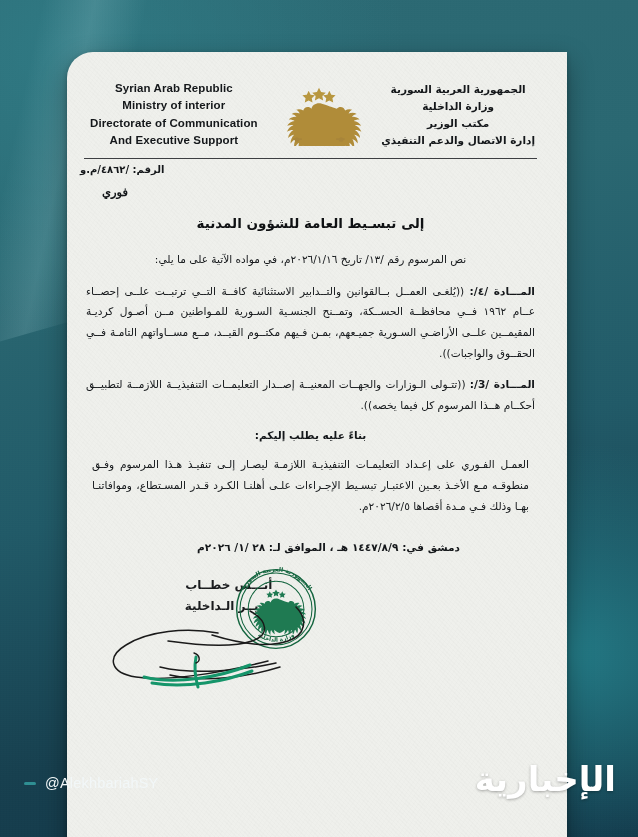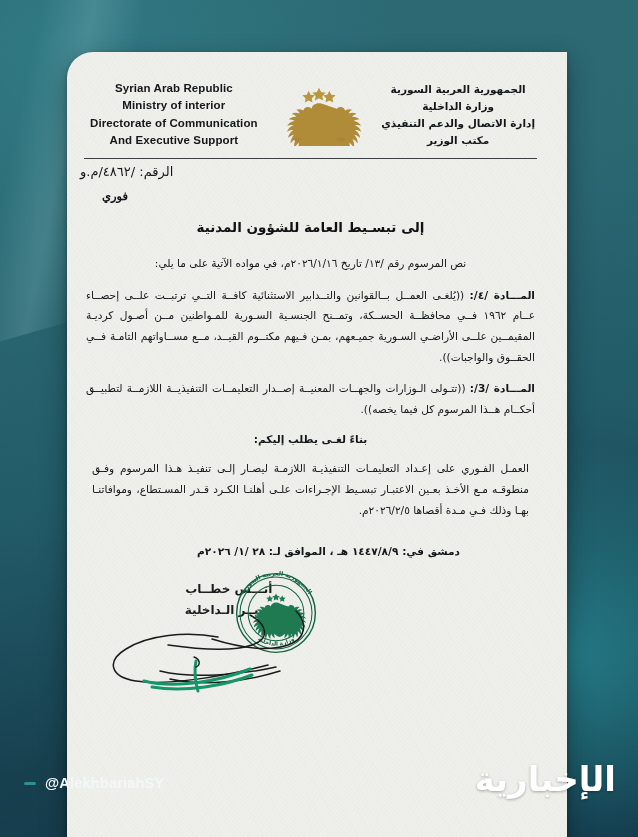--- a/index.html
+++ b/index.html
@@ -53,21 +53,21 @@
   #doc > *:not(#paper-tex){ position:relative; z-index:2; }
 
   
   .letterhead{ display:flex; align-items:center; justify-content:space-between; padding:6px 6px 0 10px; }
   .lh-en{ font-size:11.5px; line-height:1.5; color:#14171a; font-weight:700; text-align:center; letter-spacing:.1px; }
   .lh-ar{ font-size:10.5px; line-height:1.62; color:#14171a; font-weight:700; text-align:center;
           direction:rtl; font-family:"DejaVu Sans", sans-serif; }
   .emblem{ width:92px; height:62px; flex:0 0 auto; display:flex; align-items:center; justify-content:center; }
 
   .rule{ height:1px; background:#3d3f42; margin:9px 4px 0 4px; }
-  .refno{ direction:rtl; text-align:left; font-size:13px; font-weight:400; color:#14171a;
+  .refno{ direction:rtl; text-align:left; font-size:10px; font-weight:700; color:#14171a;
           margin:5px 6px 0 0; font-family:"DejaVu Sans", sans-serif; }
 
   .urgent{ direction:rtl; font-size:11.5px; font-weight:700; color:#14171a;
            margin:10px 0 0 0; padding-left:22px; text-align:left;
            font-family:Liberation Serif, serif; }
 
   .addressee{ direction:rtl; text-align:center; font-size:13.5px; font-weight:700; color:#0f1113;
               margin-top:16px; font-family:"DejaVu Sans", sans-serif; }
 
   .body-ar{ direction:rtl; font-family:"DejaVu Sans", sans-serif; color:#14171a;
@@ -87,21 +87,21 @@
   .signblock{ position:absolute; right:268px; top:16px; direction:rtl; text-align:center;
               font-family:"DejaVu Sans", sans-serif; font-size:12px; font-weight:700;
               color:#1a1c1e; line-height:1.75; letter-spacing:1.4px; white-space:nowrap; }
   .stamp{ position:absolute; left:148px; top:2px; width:96px; height:96px; }
   .scribble{ position:absolute; left:20px; top:46px; width:250px; height:100px; }
 
   
   #brandbar{ position:absolute; left:0; bottom:0; width:100%; height:100px; }
   .handle{ position:absolute; left:24px; bottom:46px; display:flex; align-items:center; gap:9px; }
   .dash{ width:12px; height:3px; background:#2f8f93; border-radius:2px; }
-  .handle-txt{ color:#f2f7f8; font-size:14.5px; font-weight:700; letter-spacing:.2px; }
+  .handle-txt{ color:#f2f7f8; font-size:14.5px; font-weight:400; letter-spacing:.2px; }
   .brandlogo{ position:absolute; right:22px; bottom:38px; direction:rtl;
               font-family:"DejaVu Sans", sans-serif; color:#ffffff;
               font-size:34px; font-weight:700; letter-spacing:-1px;
               text-shadow:0 1px 3px rgba(0,0,0,.3); }
 </style>
 </head>
 <body>
 
 <div id="backdrop"></div>
 <div id="streak"></div>
@@ -133,22 +133,22 @@
           <path d="M90 72c1.8 0 3.2 1.4 3.2 3.2s-1.4 3.2-3.2 3.2-3.2-1.4-3.2-3.2S88.2 72 90 72z"></path>
           <rect x="25" y="73.6" width="12" height="2.4" rx="1"></rect>
           <rect x="83" y="73.6" width="12" height="2.4" rx="1"></rect>
         </g>
       </svg>
     </div>
 
     <div class="lh-ar">
       <div>الجمهورية العربية السورية</div>
       <div>وزارة الداخلية</div>
+      <div>مكتب الوزير</div>
       <div>إدارة الاتصال والدعم التنفيذي</div>
-      <div>مكتب الوزير</div>
     </div>
   </div>
 
   <div class="rule"></div>
 
   <div class="refno">الرقم: /٤٨٦٢/م.و</div>
 
   <div class="urgent">فوري</div>
 
   <div class="addressee">إلى تبسـيط العامة للشؤون المدنية</div>
@@ -158,21 +158,21 @@
   <div class="body-ar article">
     <span class="lbl">المـــادة /٤/:</span>
     <span>((يُلغـى العمــل بــالقوانين والتــدابير الاستثنائية كافــة التــي ترتبــت علــى إحصــاء عــام ١٩٦٢ فــي محافظــة الحســكة، وتمــنح الجنسـية السـورية للمـواطنين مــن أصـول كرديـة المقيمــين علــى الأراضـي السـورية جميـعهم، بمـن فـيهم مكتــوم القيــد، مــع مســاواتهم التامـة فــي الحقــوق والواجبات)).</span>
   </div>
 
   <div class="body-ar article">
     <span class="lbl">المـــادة /3/:</span>
     <span>((تتـولى الـوزارات والجهــات المعنيــة إصــدار التعليمــات التنفيذيــة اللازمــة لتطبيــق أحكــام هــذا المرسوم كل فيما يخصه)).</span>
   </div>
 
-  <div class="body-ar uponit">بناءً لغـى يطلب إليكم:</div>
+  <div class="body-ar uponit">بناءً عليه يطلب إليكم:</div>
 
   <div class="body-ar instr">العمـل الفـوري على إعـداد التعليمـات التنفيذيـة اللازمـة ليصـار إلـى تنفيـذ هـذا المرسوم وفـق منطوقـه مـع الأخـذ بعـين الاعتبـار تبسـيط الإجـراءات علـى أهلنـا الكـرد قـدر المسـتطاع، وموافاتنـا بهـا وذلك فـي مـدة أقصاها ٢٠٢٦/٢/٥م.</div>
 
   <div class="datestamp">دمشق في: ١٤٤٧/٨/٩ هـ ، الموافق لـ: ٢٨ /١/ ٢٠٢٦م</div>
 
   <div class="signzone">
 
     <div class="signblock">
       <div>أنـــس خطــاب</div>
       <div>وزيــر الـداخلية</div>

